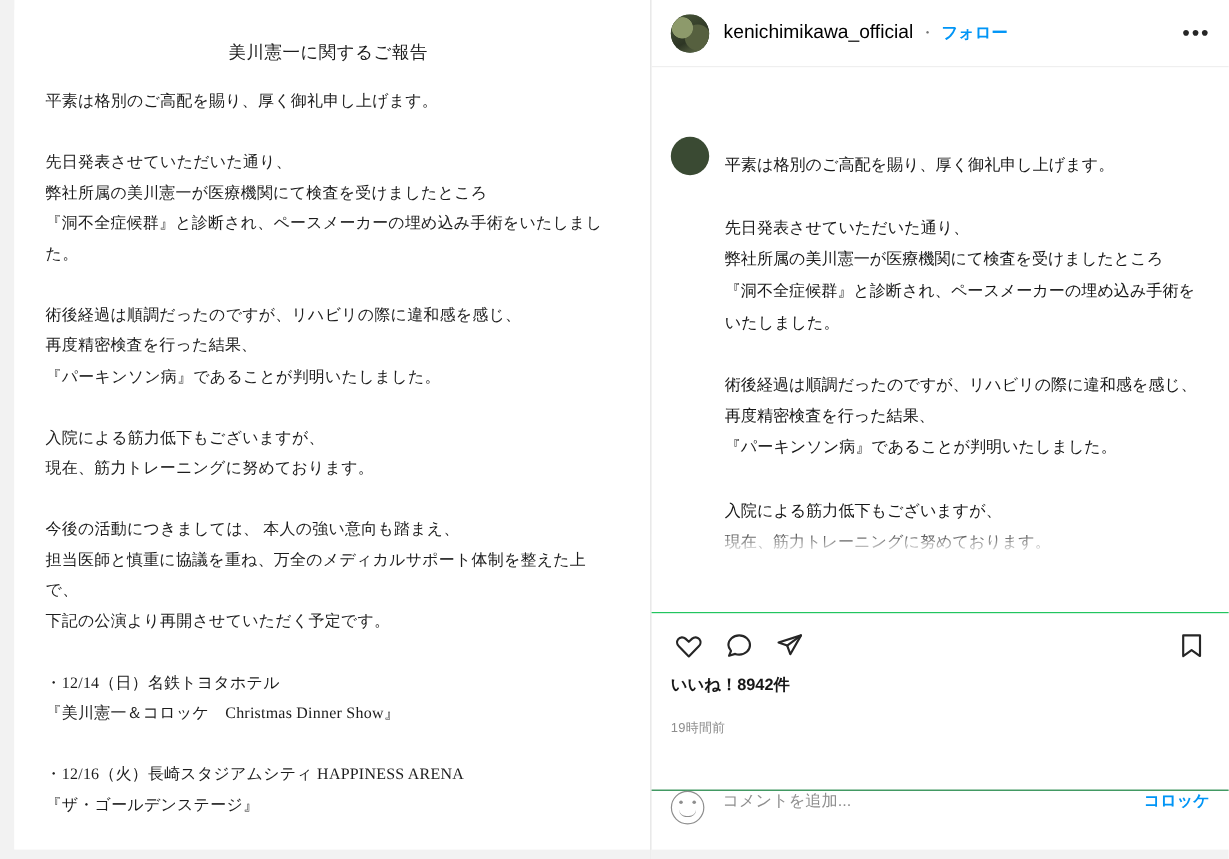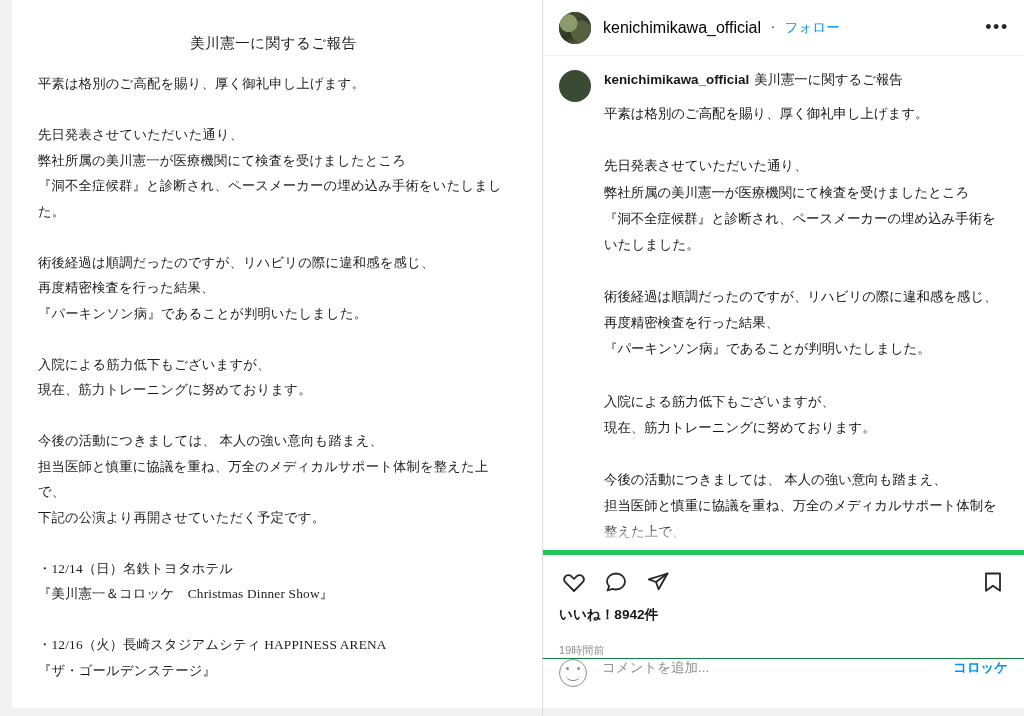--- a/index.html
+++ b/index.html
@@ -74,20 +74,21 @@
 
   
   .right-pane {
     width: 481px;
     height: 716px;
     background: #ffffff;
     display: flex;
     flex-direction: column;
     position: relative;
     box-sizing: border-box;
+    gap: 44px;
   }
 
   .ig-header {
     height: 56px;
     min-height: 56px;
     display: flex;
     align-items: center;
     padding: 0 14px 0 16px;
     border-bottom: 1px solid #efefef;
     box-sizing: border-box;
@@ -111,21 +112,21 @@
       linear-gradient(150deg, #4b5a3a 0%, #2d3524 60%, #6d7a52 100%);
   }
   .header-dot {
     color: #737373;
     font-size: 13.5px;
     margin: 0 5px;
   }
   .follow-link {
     color: #0095f6;
     font-size: 13.6px;
-    font-weight: normal;
+    font-weight: bold;
     cursor: pointer;
   }
   .header-spacer { flex: 1 1 auto; }
   .more-icon {
     width: 26px;
     height: 26px;
     display: flex;
     align-items: center;
     justify-content: center;
     color: #262626;
@@ -181,21 +182,21 @@
     position: absolute;
     left: 0;
     right: 0;
     bottom: 0;
     height: 26px;
     background: linear-gradient(to bottom, rgba(255,255,255,0), #ffffff 85%);
     pointer-events: none;
   }
 
   .ig-actions {
-    border-top: 5px solid #22c55e;
+    border-top: 1px solid #22c55e;
     padding: 10px 16px 0 16px;
     box-sizing: border-box;
   }
   .action-icons {
     display: flex;
     align-items: center;
     height: 34px;
   }
   .act {
     width: 30px;
@@ -341,23 +342,20 @@
       <div class="header-spacer"></div>
       <div class="more-icon">•••</div>
     </div>
 
     <div class="ig-caption-area">
       <div class="caption-row">
         <div class="caption-avatar">
             <div class="a-inner"></div>
           </div>
         <div class="caption-text-wrap">
-          <div class="caption-firstline">
-            <span class="caption-username">kenichimikawa_official</span><span>美川憲一に関するご報告</span>
-          </div>
           <div class="caption-body">平素は格別のご高配を賜り、厚く御礼申し上げます。
 
 先日発表させていただいた通り、
 弊社所属の美川憲一が医療機関にて検査を受けましたところ
 『洞不全症候群』と診断され、ペースメーカーの埋め込み手術をいたしました。
 
 術後経過は順調だったのですが、リハビリの際に違和感を感じ、
 再度精密検査を行った結果、
 『パーキンソン病』であることが判明いたしました。
 

